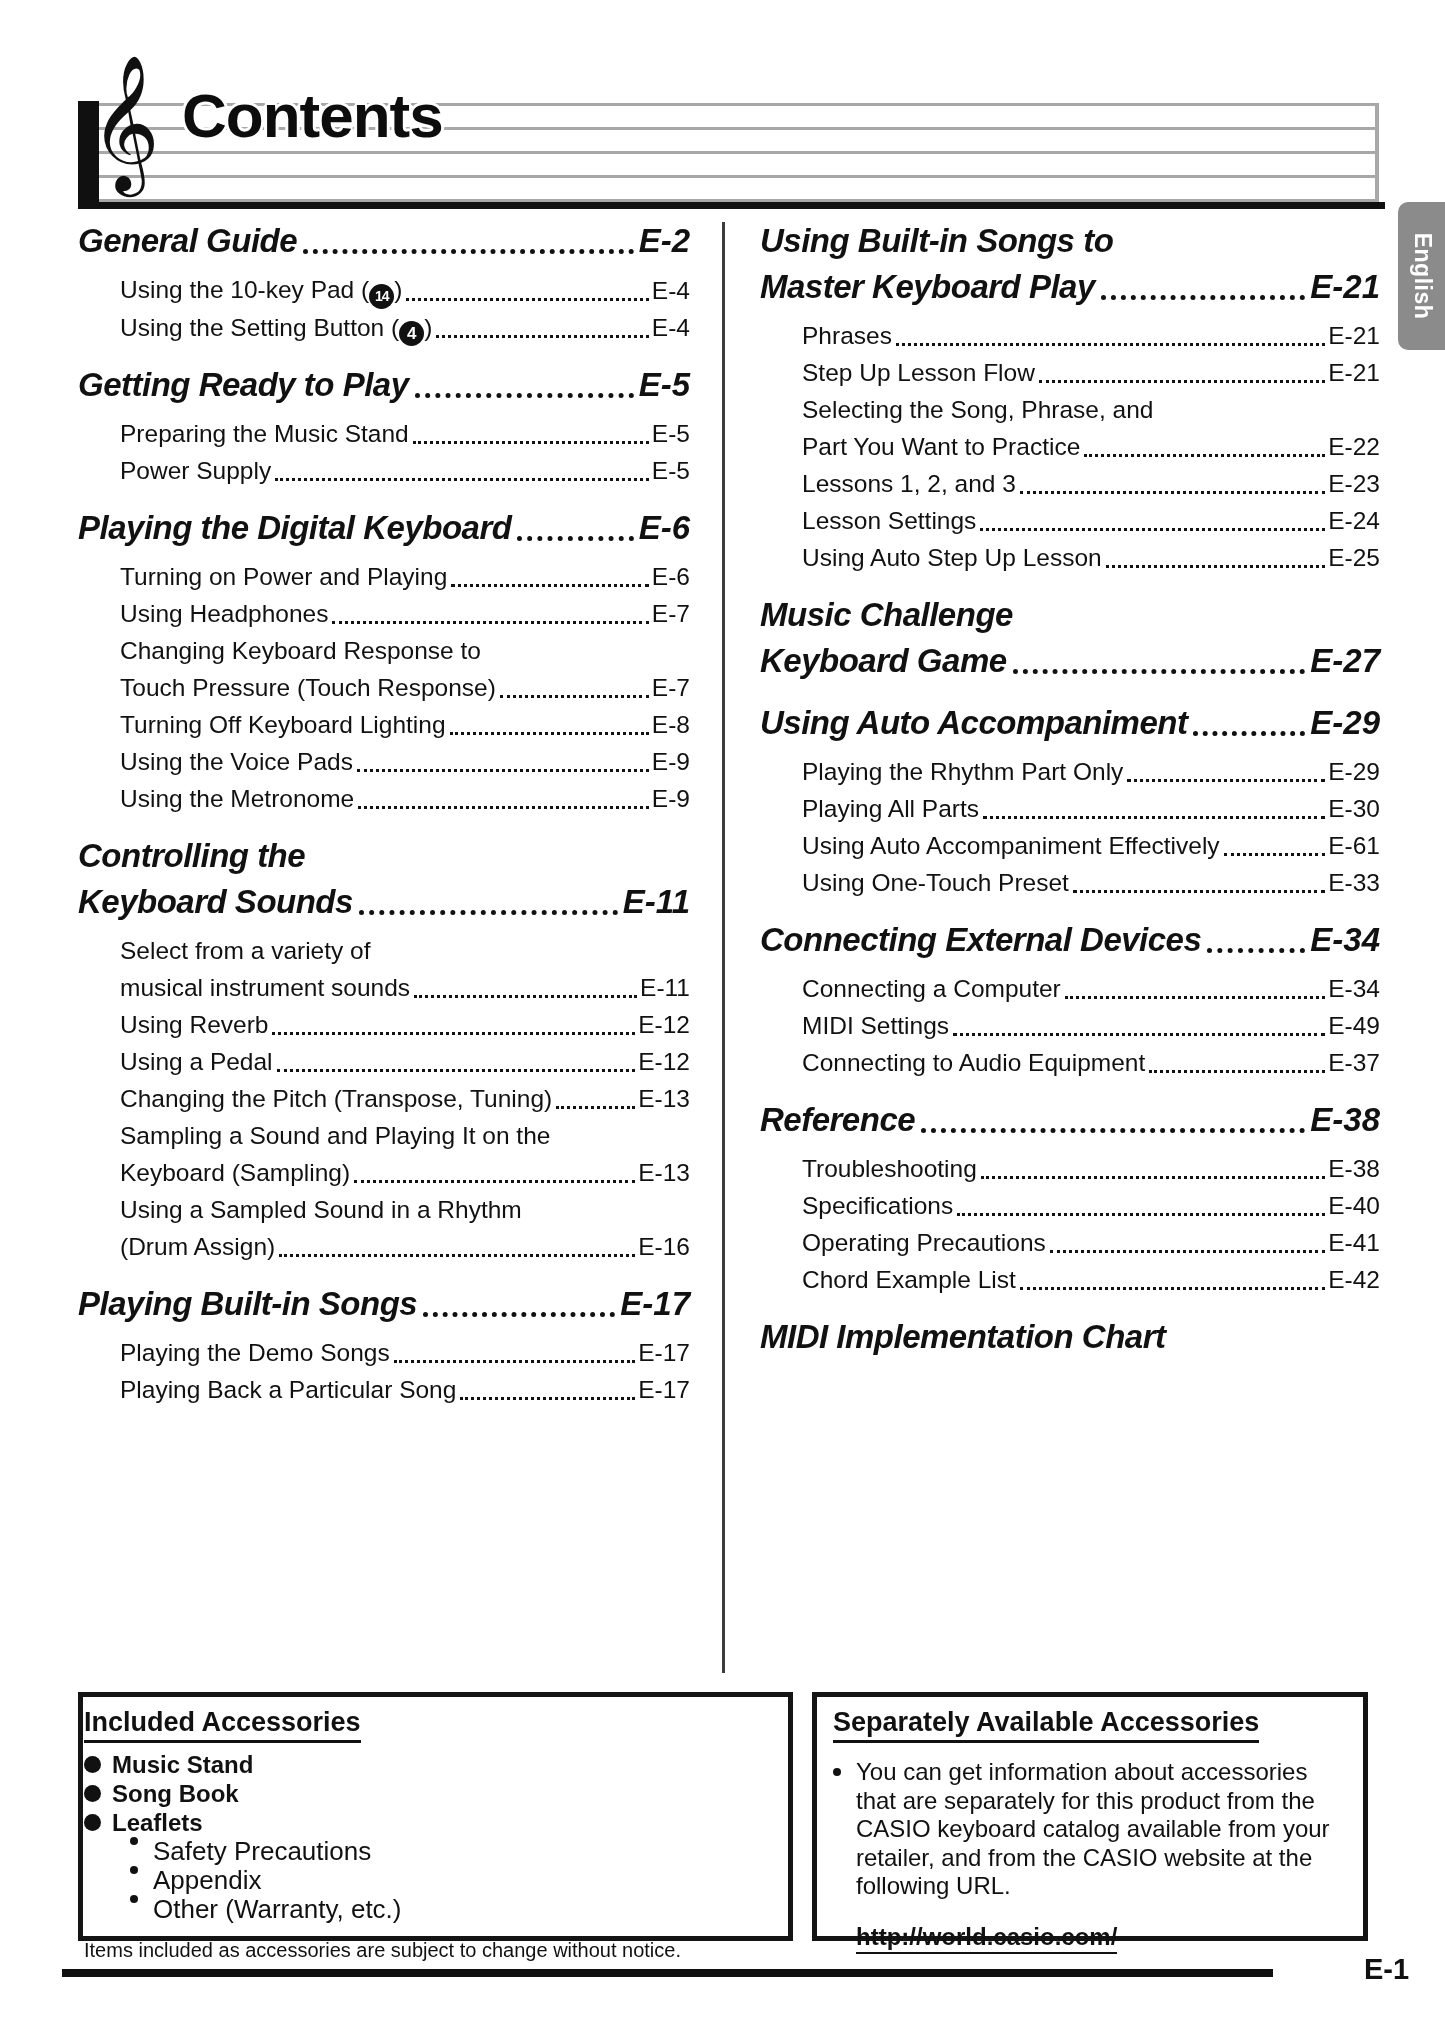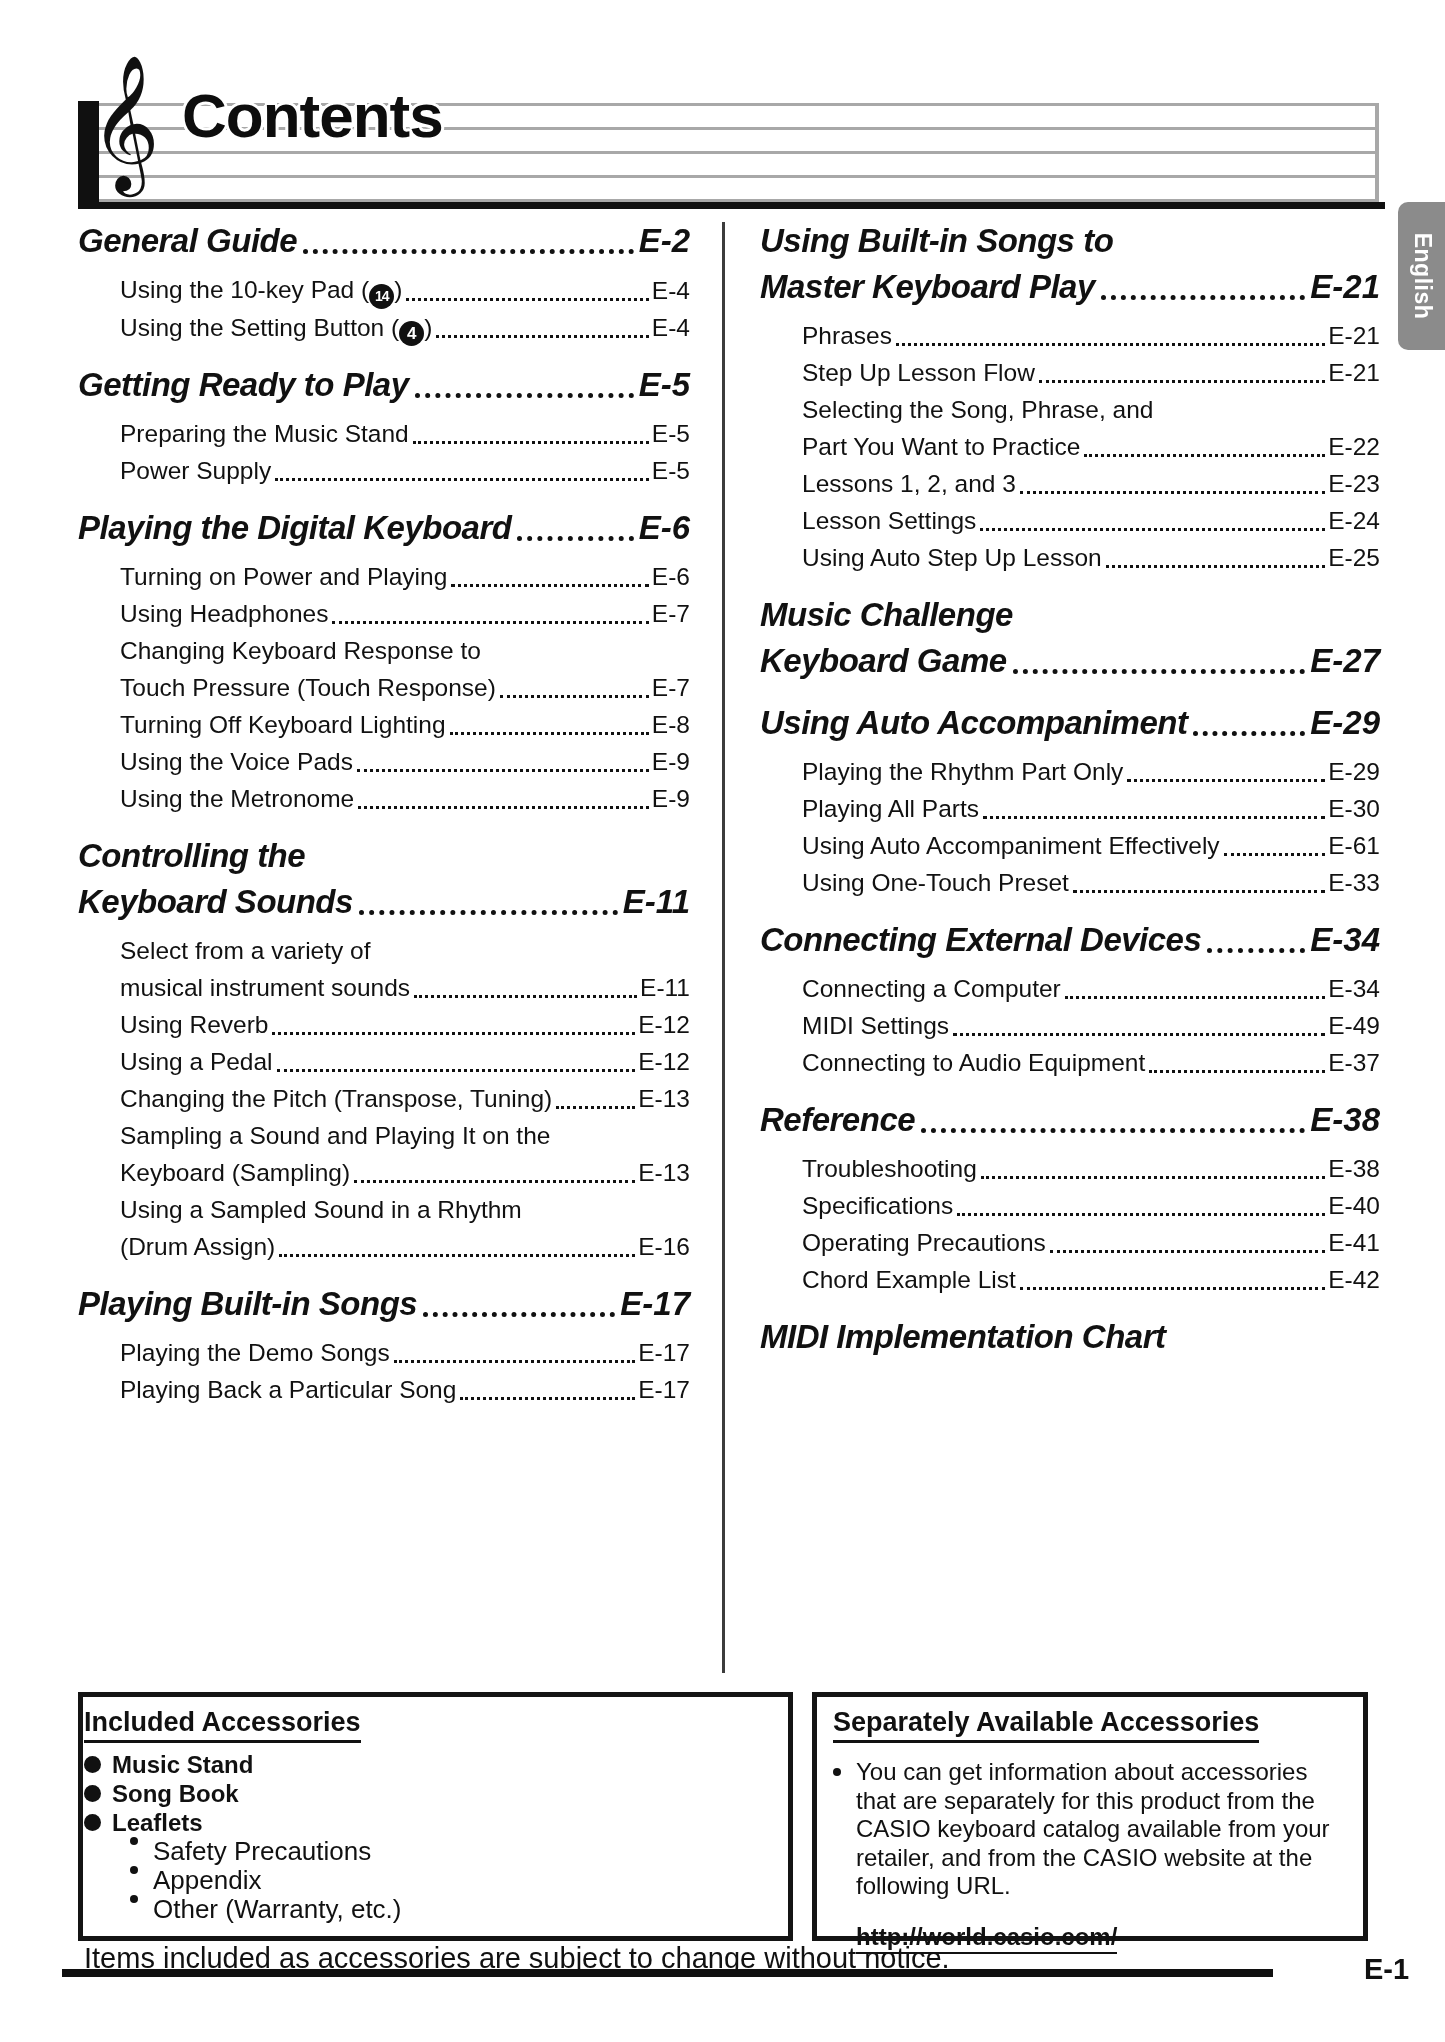--- a/index.html
+++ b/index.html
@@ -80,21 +80,21 @@
   .box-left  { left:78px;  top:1692px; width:715px; height:249px; padding:10px 1px; }
   .box-right { left:812px; top:1692px; width:556px; height:249px; padding:10px 16px; }
   .box-title {
     display:inline-block; font-size:27px; font-weight:bold;
     border-bottom:3px solid #111; padding-bottom:2px; margin-bottom:7px;
   }
   .acc-row { display:flex; align-items:center; font-size:24px; font-weight:bold; line-height:29px; }
   .acc-dot { width:17px; height:17px; border-radius:50%; background:#111; margin-right:11px; flex:none; }
   .sub-row { display:flex; font-size:26px; line-height:29px; padding-left:46px; }
   .sub-dot { width:8px; height:8px; border-radius:50%; background:#111; margin-right:15px; flex:none; }
-  .box-note { font-size:29px; line-height:29px; margin-top:20px; white-space:nowrap; }
+  .box-note { font-size:20px; line-height:29px; margin-top:12px; white-space:nowrap; }
 
   .sep-body { display:flex; font-size:24px; line-height:28.5px; margin-top:8px; }
   .sep-body .sub-dot { margin-top:10px; align-self:flex-start; }
   .sep-url {
     display:inline-block; margin:22px 0 0 23px;
     font-size:24px; font-weight:bold;
     border-bottom:2.5px solid #111; padding-bottom:1px;
   }
 
   

